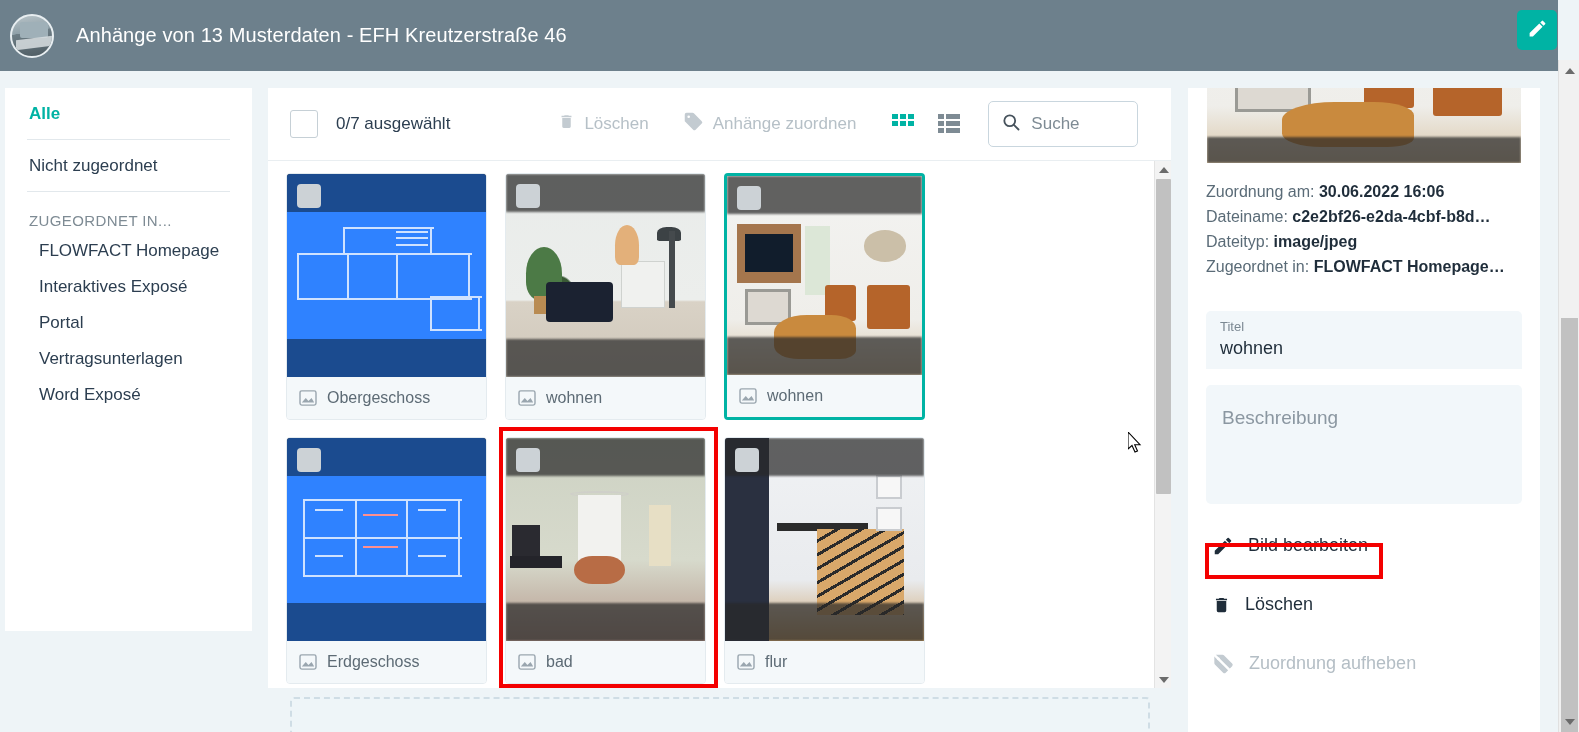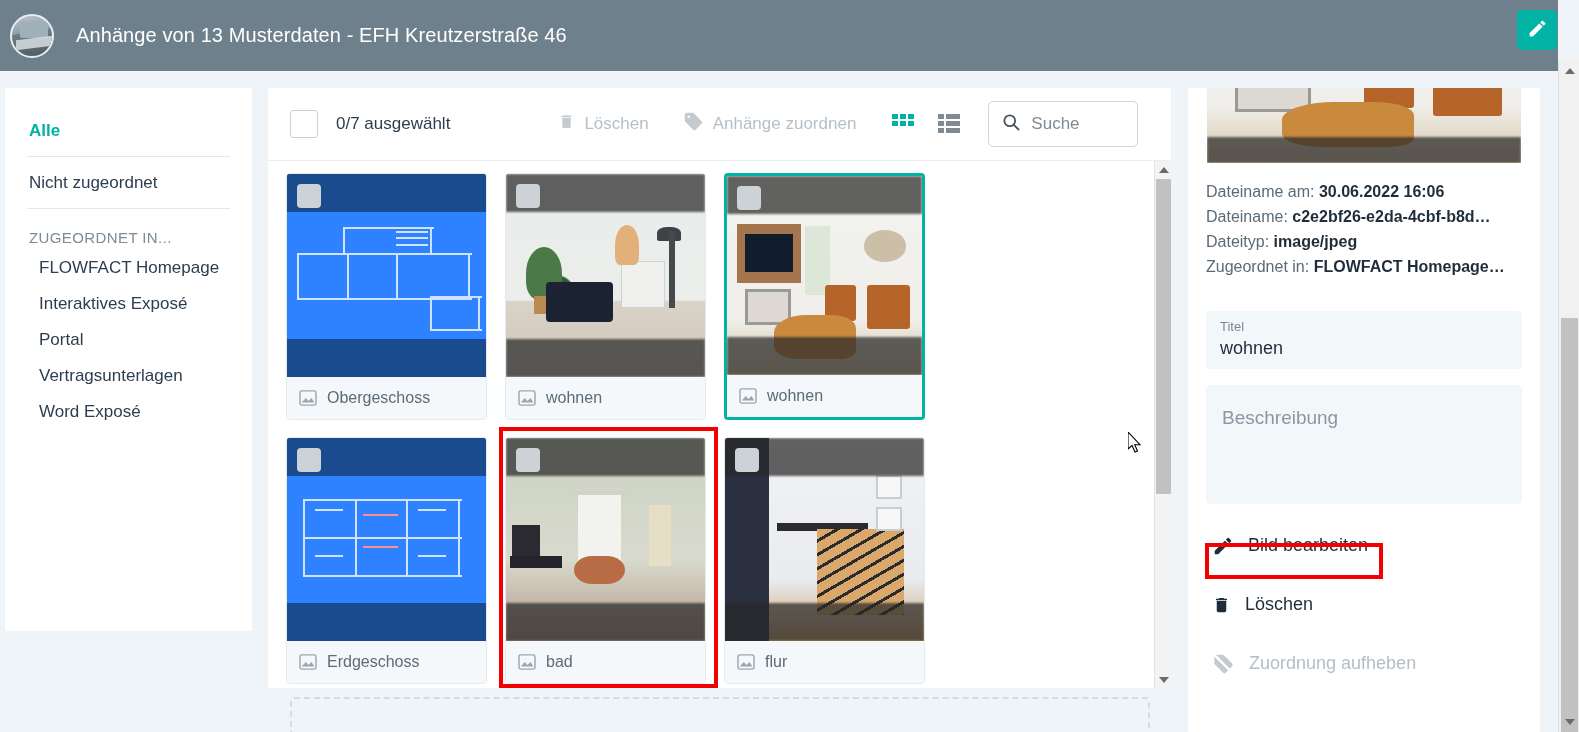--- a/index.html
+++ b/index.html
@@ -45,21 +45,21 @@
     display: flex; align-items: center; justify-content: center;
     border: none; cursor: pointer;
   }
   .edit-fab svg { width: 21px; height: 21px; fill: #ffffff; }
 
   
   .sidebar {
     position: absolute; left: 5px; top: 88px;
     width: 247px; height: 543px;
     background: #ffffff;
-    padding: 17px 22px;
+    padding: 0 22px;
   }
   .side-item {
     font-size: 17px; color: #2c3e50;
     padding: 16px 2px 15px 2px;
     cursor: pointer; white-space: nowrap;
   }
   .side-item.active { color: #00b3a4; font-weight: bold; }
   .side-divider { height: 1px; background: #e2e8ec; }
   .side-group-title {
     font-size: 15px; color: #7e8b94; letter-spacing: .4px;
@@ -527,21 +527,21 @@
         <div class="fire"></div>
         <div class="ch1"></div>
           <div class="ch2"></div>
           <div class="logs"></div>
       </div>
       <div style="position:absolute;left:0;right:0;bottom:0;height:26px;background:rgba(40,40,40,.72);filter:blur(1px);"></div>
     </div>
 
     <div class="meta">
       <div class="meta-row">
-        <span class="k">Dateiname am:</span>
+        <span class="k">Zuordnung am:</span>
         <span class="v">30.06.2022 16:06</span>
       </div>
       <div class="meta-row">
         <span class="k">Dateiname:</span>
         <span class="v">c2e2bf26-e2da-4cbf-b8d…</span>
       </div>
       <div class="meta-row">
         <span class="k">Dateityp:</span>
         <span class="v">image/jpeg</span>
       </div>

